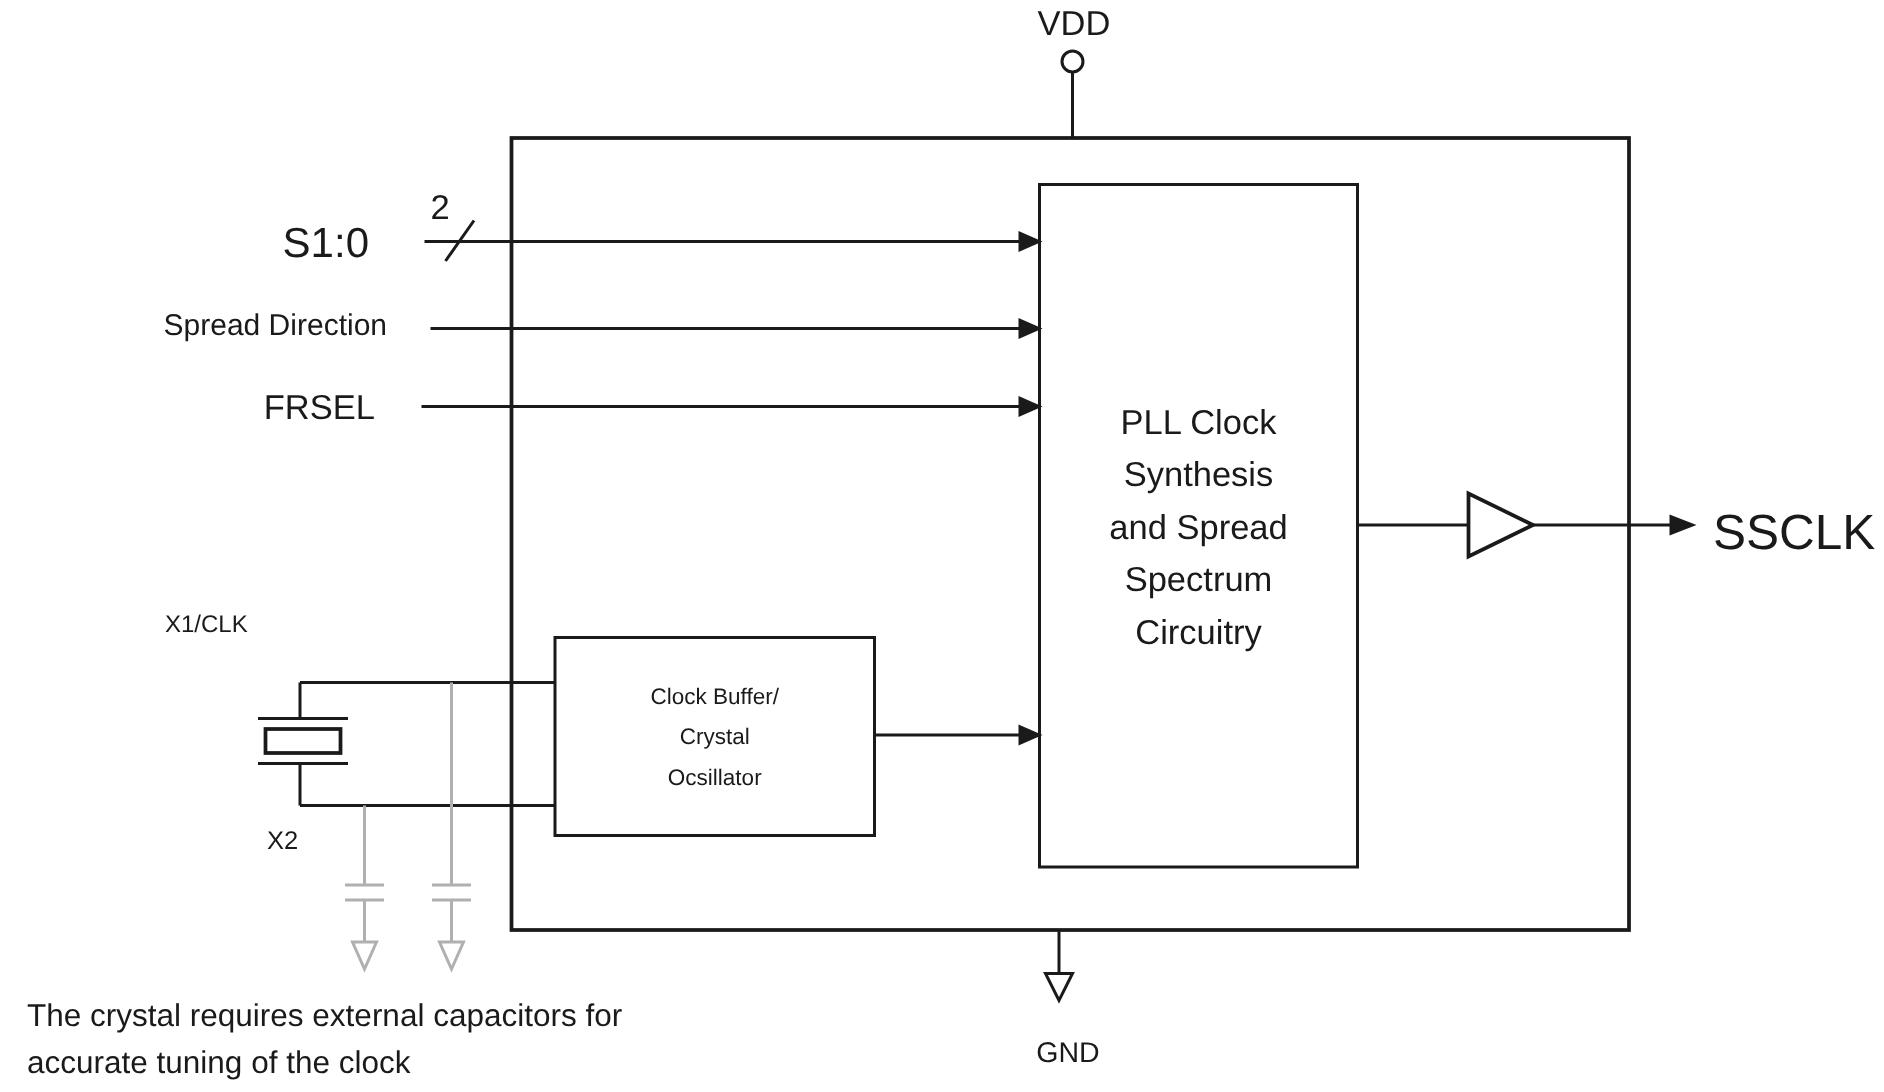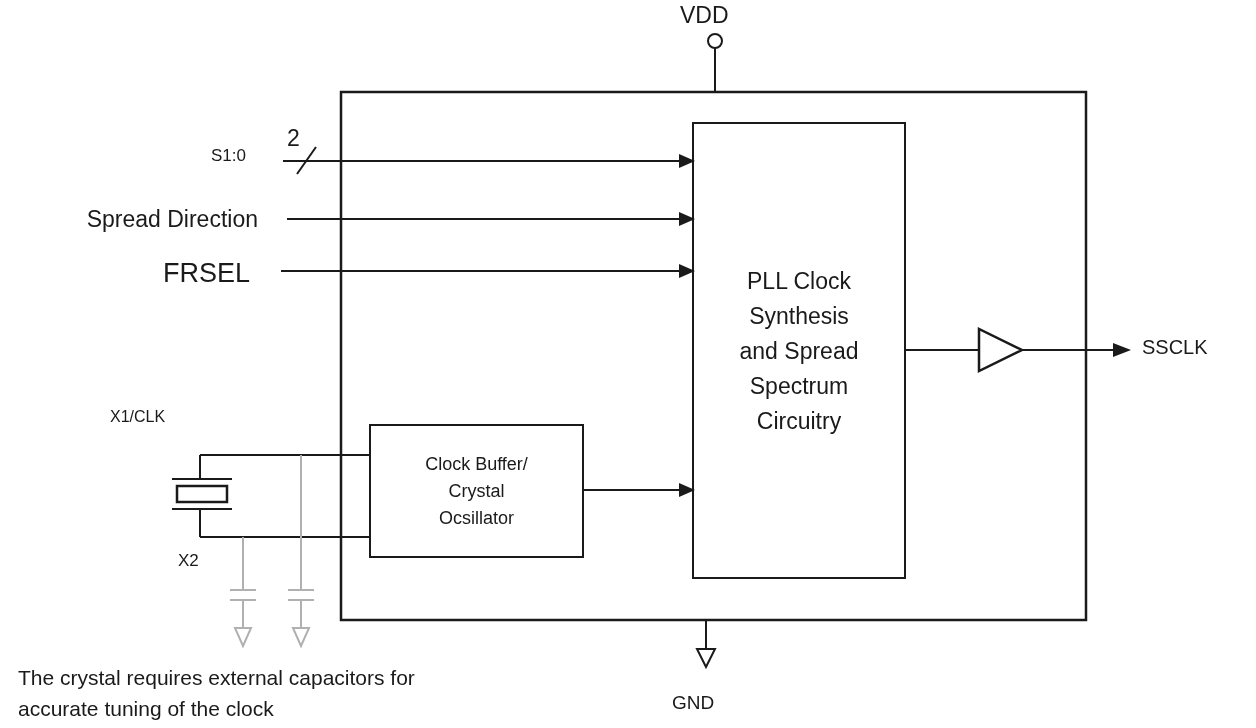--- a/index.html
+++ b/index.html
@@ -14,21 +14,21 @@
   #stage { position: absolute; left: 0; top: 0; width: 1256px; height: 728px; }
   svg.wires { position: absolute; left: 0; top: 0; }
   .label { position: absolute; }
   .multiline { white-space: pre-line; }
   .boxtext {
     position: absolute;
     display: flex; align-items: center; justify-content: center;
     text-align: center;
   }
   .right { text-align: right; }
-  .center { text-align: left; }
+  .center { text-align: center; }
 </style>
 </head>
 <body>
 
 <div id="stage">
 
   <svg class="wires" width="1256" height="728" viewBox="0 0 1256 728" stroke="#1a1a1a" stroke-width="2" fill="none">
 
     <g>
       <circle cx="715" cy="41" r="7" fill="#ffffff"></circle>
@@ -98,42 +98,42 @@
     </g>
 
     <g>
       <line x1="706" y1="620" x2="706" y2="649"></line>
       <polygon points="697,649 715,649 706,667" fill="#ffffff"></polygon>
     </g>
   </svg>
 
   <div class="label center" style="left:680px; top:2px; width:72px; font-size:23px;">VDD</div>
 
-  <div class="label right" style="left:146px; top:146px; width:100px; font-size:17px;">S1:0</div>
+  <div class="label right" style="left:146px; top:146px; width:100px; font-size:28px;">S1:0</div>
 
   <div class="label" style="left:287px; top:125px; font-size:23px;">2</div>
 
-  <div class="label right" style="left:30px; top:206px; width:228px; font-size:23px;">Spread Direction</div>
+  <div class="label right" style="left:30px; top:206px; width:228px; font-size:20px;">Spread Direction</div>
 
-  <div class="label right" style="left:150px; top:258px; width:100px; font-size:27px;">FRSEL</div>
+  <div class="label right" style="left:150px; top:258px; width:100px; font-size:23px;">FRSEL</div>
 
   <div class="label" style="left:110px; top:408px; font-size:16px;">X1/CLK</div>
 
   <div class="label" style="left:178px; top:551px; font-size:17px;">X2</div>
 
   <div class="boxtext multiline" style="left:693px; top:123px; width:212px; height:456px; font-size:23px; line-height:35px;">PLL Clock
 Synthesis
 and Spread
 Spectrum
 Circuitry</div>
 
-  <div class="boxtext multiline" style="left:370px; top:425px; width:213px; height:132px; font-size:18px; line-height:27px;">Clock Buffer/
+  <div class="boxtext multiline" style="left:370px; top:425px; width:213px; height:132px; font-size:15px; line-height:27px;">Clock Buffer/
 Crystal
 Ocsillator</div>
 
-  <div class="label" style="left:1142px; top:336px; font-size:20px;">SSCLK</div>
+  <div class="label" style="left:1142px; top:336px; font-size:33px;">SSCLK</div>
 
   <div class="label center" style="left:672px; top:692px; width:80px; font-size:19px;">GND</div>
 
   <div class="label multiline" style="left:18px; top:662px; width:520px; font-size:21px; line-height:31px;">The crystal requires external capacitors for
 accurate tuning of the clock</div>
 
 </div>
 
 </body></html>

